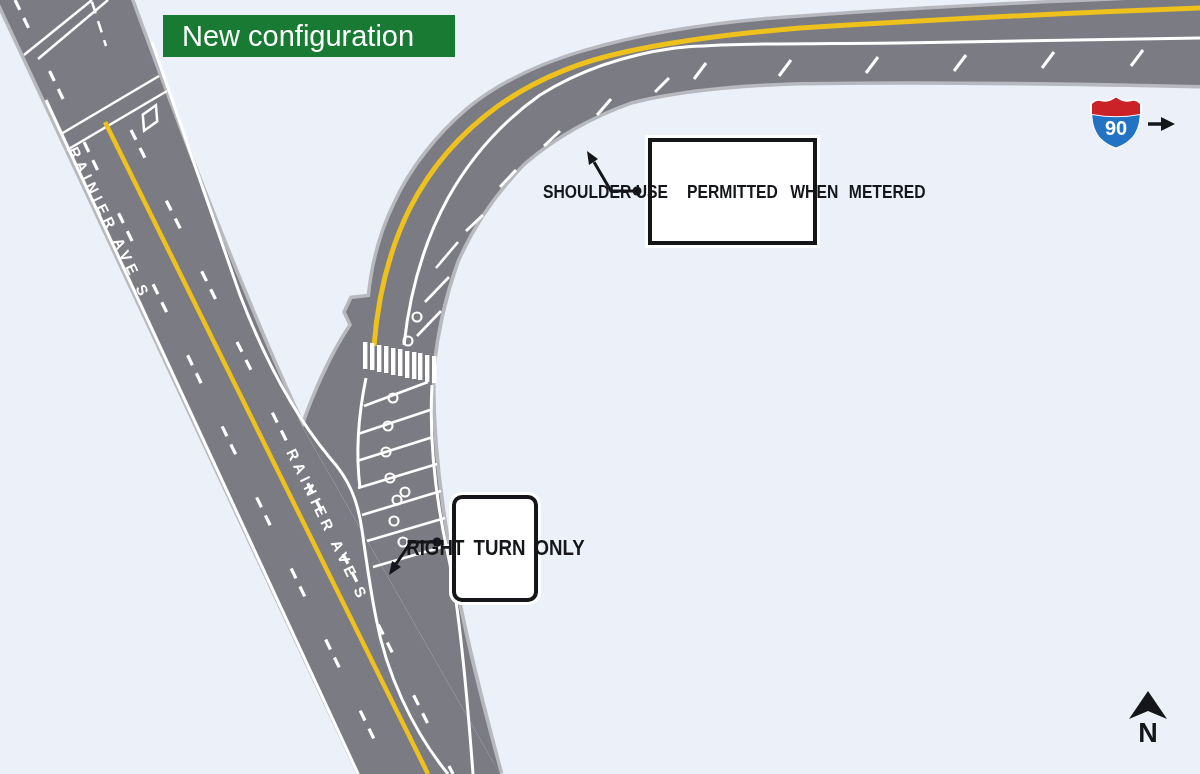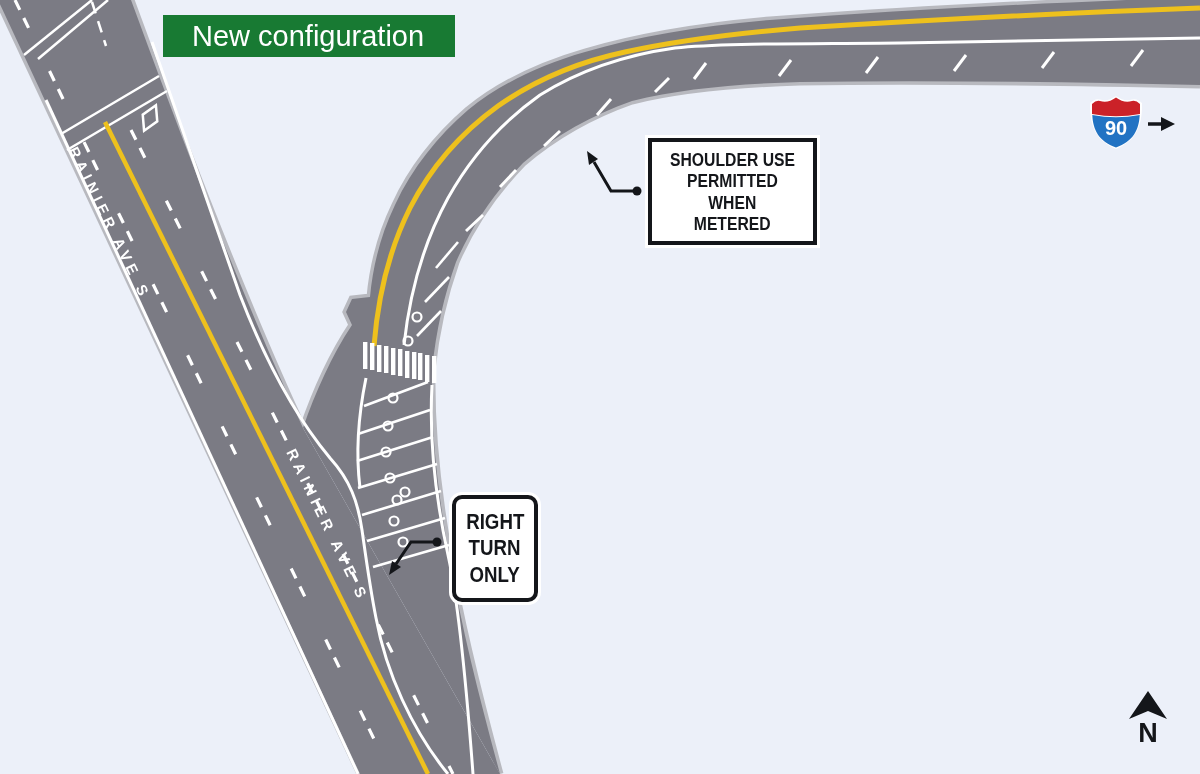--- a/index.html
+++ b/index.html
@@ -21,24 +21,24 @@
   .tick{fill:none;stroke:var(--lane-white);stroke-width:3;}
   .hatch{fill:none;stroke:var(--lane-white);stroke-width:2.6;}
   .ring{fill:none;stroke:var(--lane-white);stroke-width:2.2;}
   .xbar{fill:var(--lane-white);}
   .leader{fill:none;stroke:var(--ink);stroke-width:3;}
   .leader-dot{fill:var(--ink);}
   .leader-head{fill:var(--ink);}
   .road-label{fill:#fff;font-size:15px;font-weight:bold;letter-spacing:4.5px;}
   .banner{position:absolute;left:163px;top:15px;width:292px;height:42px;
     background:var(--banner-green);color:#fff;font-size:29px;
-    display:flex;align-items:center;padding-left:29px;box-sizing:border-box;}
+    display:flex;align-items:center;padding-left:19px;box-sizing:border-box;}
   .sign{position:absolute;background:var(--sign-bg);border:4px solid var(--ink);
     box-shadow:0 0 0 3px #fff;box-sizing:border-box;
-    display:flex;flex-direction:column;align-items:center;justify-content:center;
+    display:flex;flex-direction:row;align-items:center;justify-content:center;
     color:var(--ink);font-weight:bold;text-align:center;}
   .sign .cond{transform:scaleX(0.85);white-space:nowrap;}
   .sign-shoulder{left:648px;top:138px;width:169px;height:107px;font-size:18.5px;line-height:1.16;}
   .sign-rto{left:452px;top:495px;width:86px;height:107px;font-size:22px;line-height:1.2;border-radius:10px;}
   .shield-num{fill:#fff;font-size:20px;font-weight:bold;text-anchor:middle;}
   .north-n{fill:var(--ink);font-size:27px;font-weight:bold;text-anchor:middle;}
 </style>
 </head>
 <body>
 

